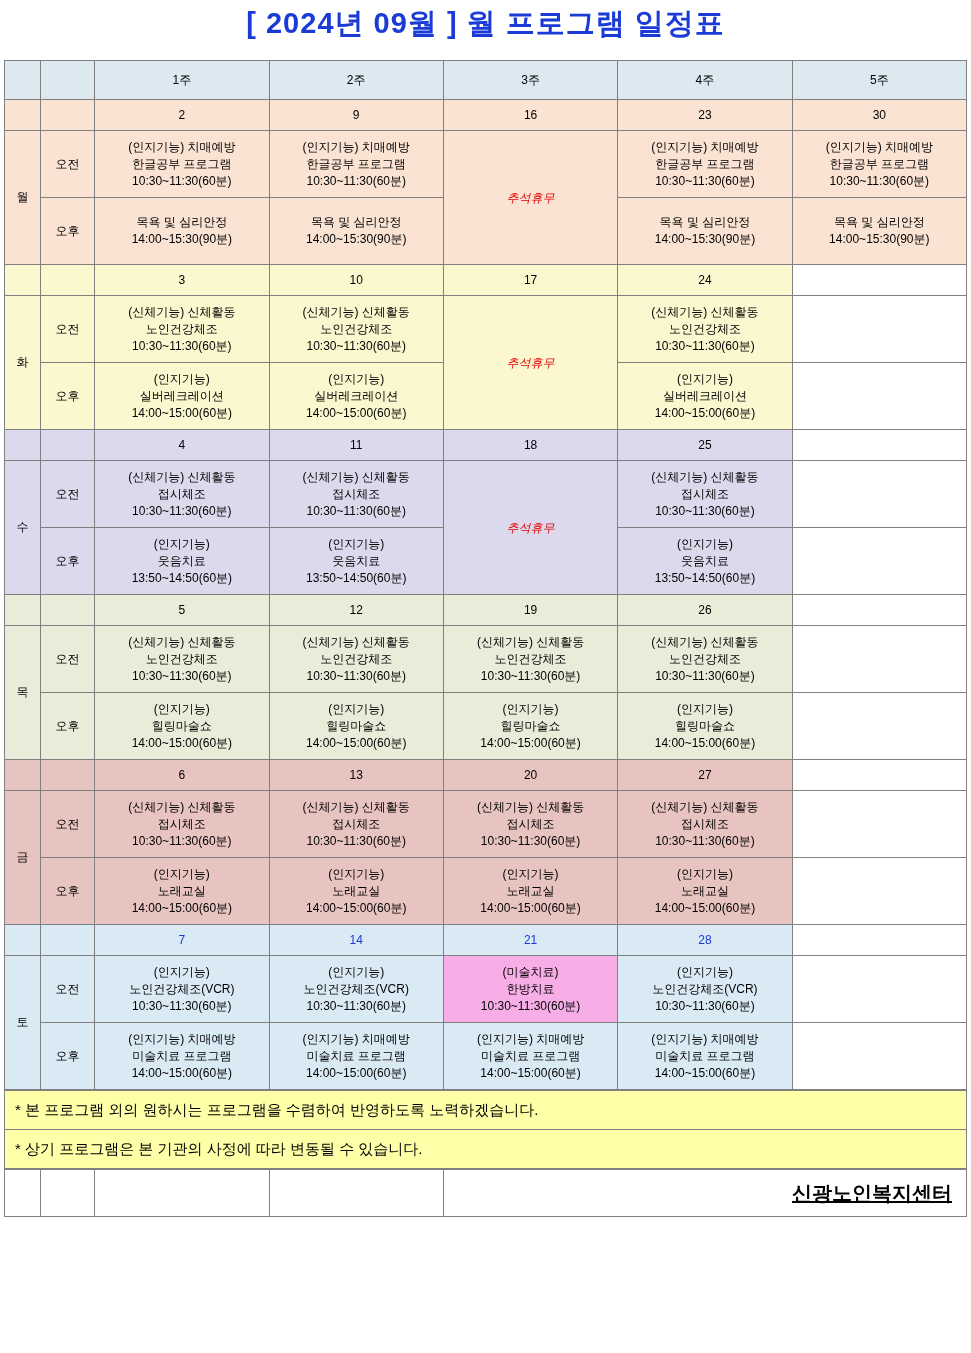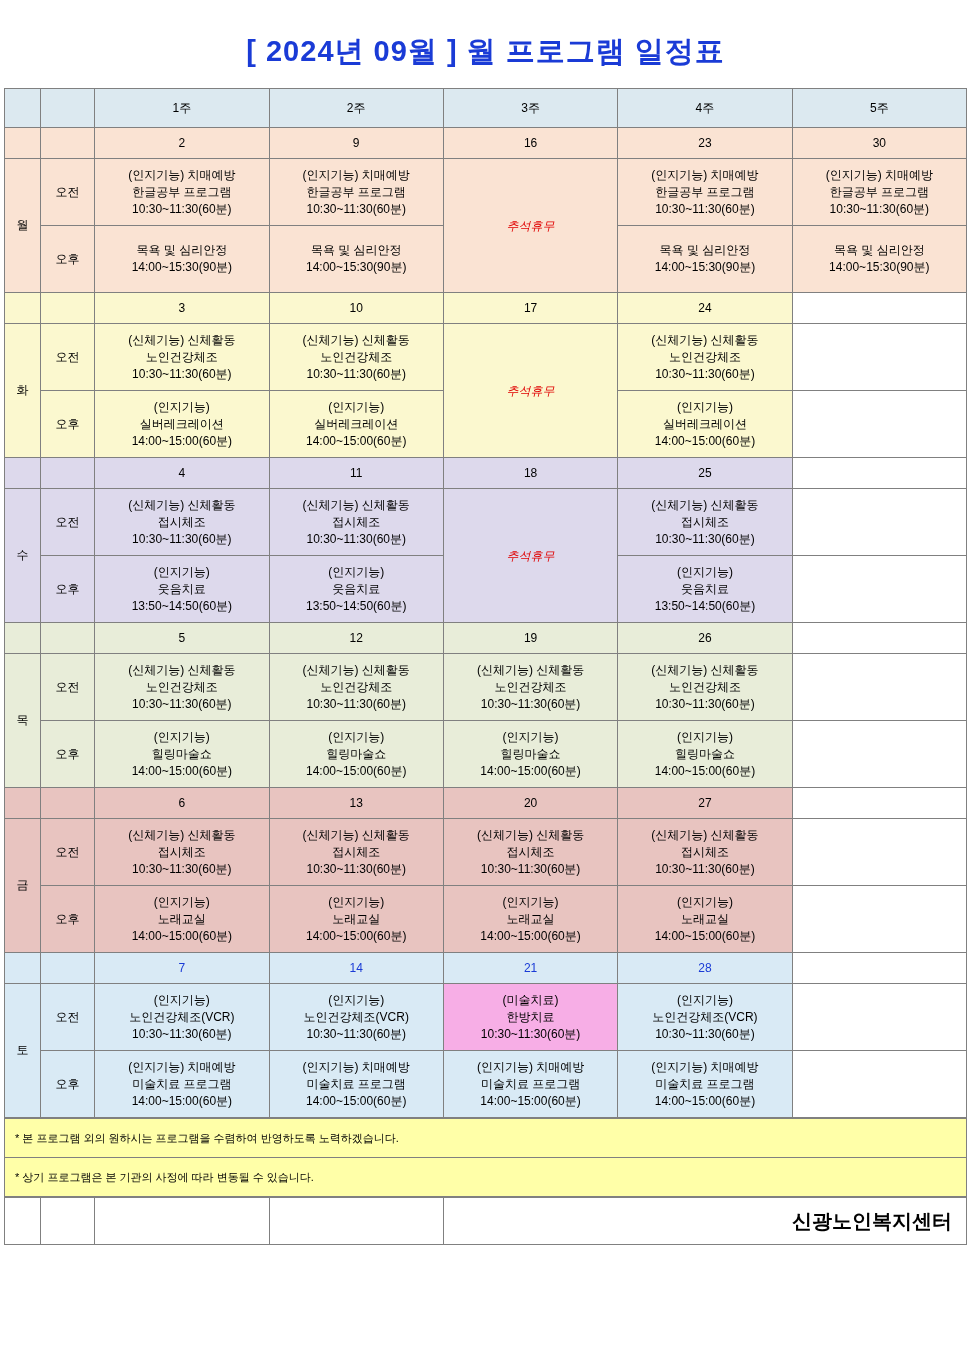--- a/index.html
+++ b/index.html
@@ -16,21 +16,21 @@
     width: 971px;
     box-sizing: border-box;
     padding: 0 4px 4px 4px;
   }
   .title {
     text-align: center;
     font-size: 29px;
     font-weight: bold;
     color: #1a3bd6;
     letter-spacing: 1px;
-    padding: 32px 0 16px 0;
+    padding: 4px 0 16px 0;
     font-family: "Liberation Sans", sans-serif;
   }
   table.sched {
     border-collapse: collapse;
     table-layout: fixed;
     width: 963px;
     margin: 0 auto;
     border-radius: 13px;
   }
   table.sched td, table.sched th {
@@ -106,35 +106,36 @@
 
   .notes {
     margin: 0 auto;
     width: 963px;
     border-collapse: collapse;
     table-layout: fixed;
   }
   .notes td {
     border: 1px solid #808080;
     background: #ffffa8;
-    font-size: 11px;
+    font-size: 15px;
     padding: 6px 10px;
     text-align: left;
     height: 26px;
   }
   .footer-tbl {
     margin: 0 auto;
     width: 963px;
     border-collapse: collapse;
     table-layout: fixed;
   }
   .footer-tbl td {
     border: 1px solid #808080;
     height: 44px;
     font-size: 12px;
+    text-decoration: underline;
   }
   .footer-tbl td.org {
     text-align: right;
     padding-right: 14px;
     font-size: 20px;
     font-weight: bold;
   }
 </style>
 </head>
 <body>

